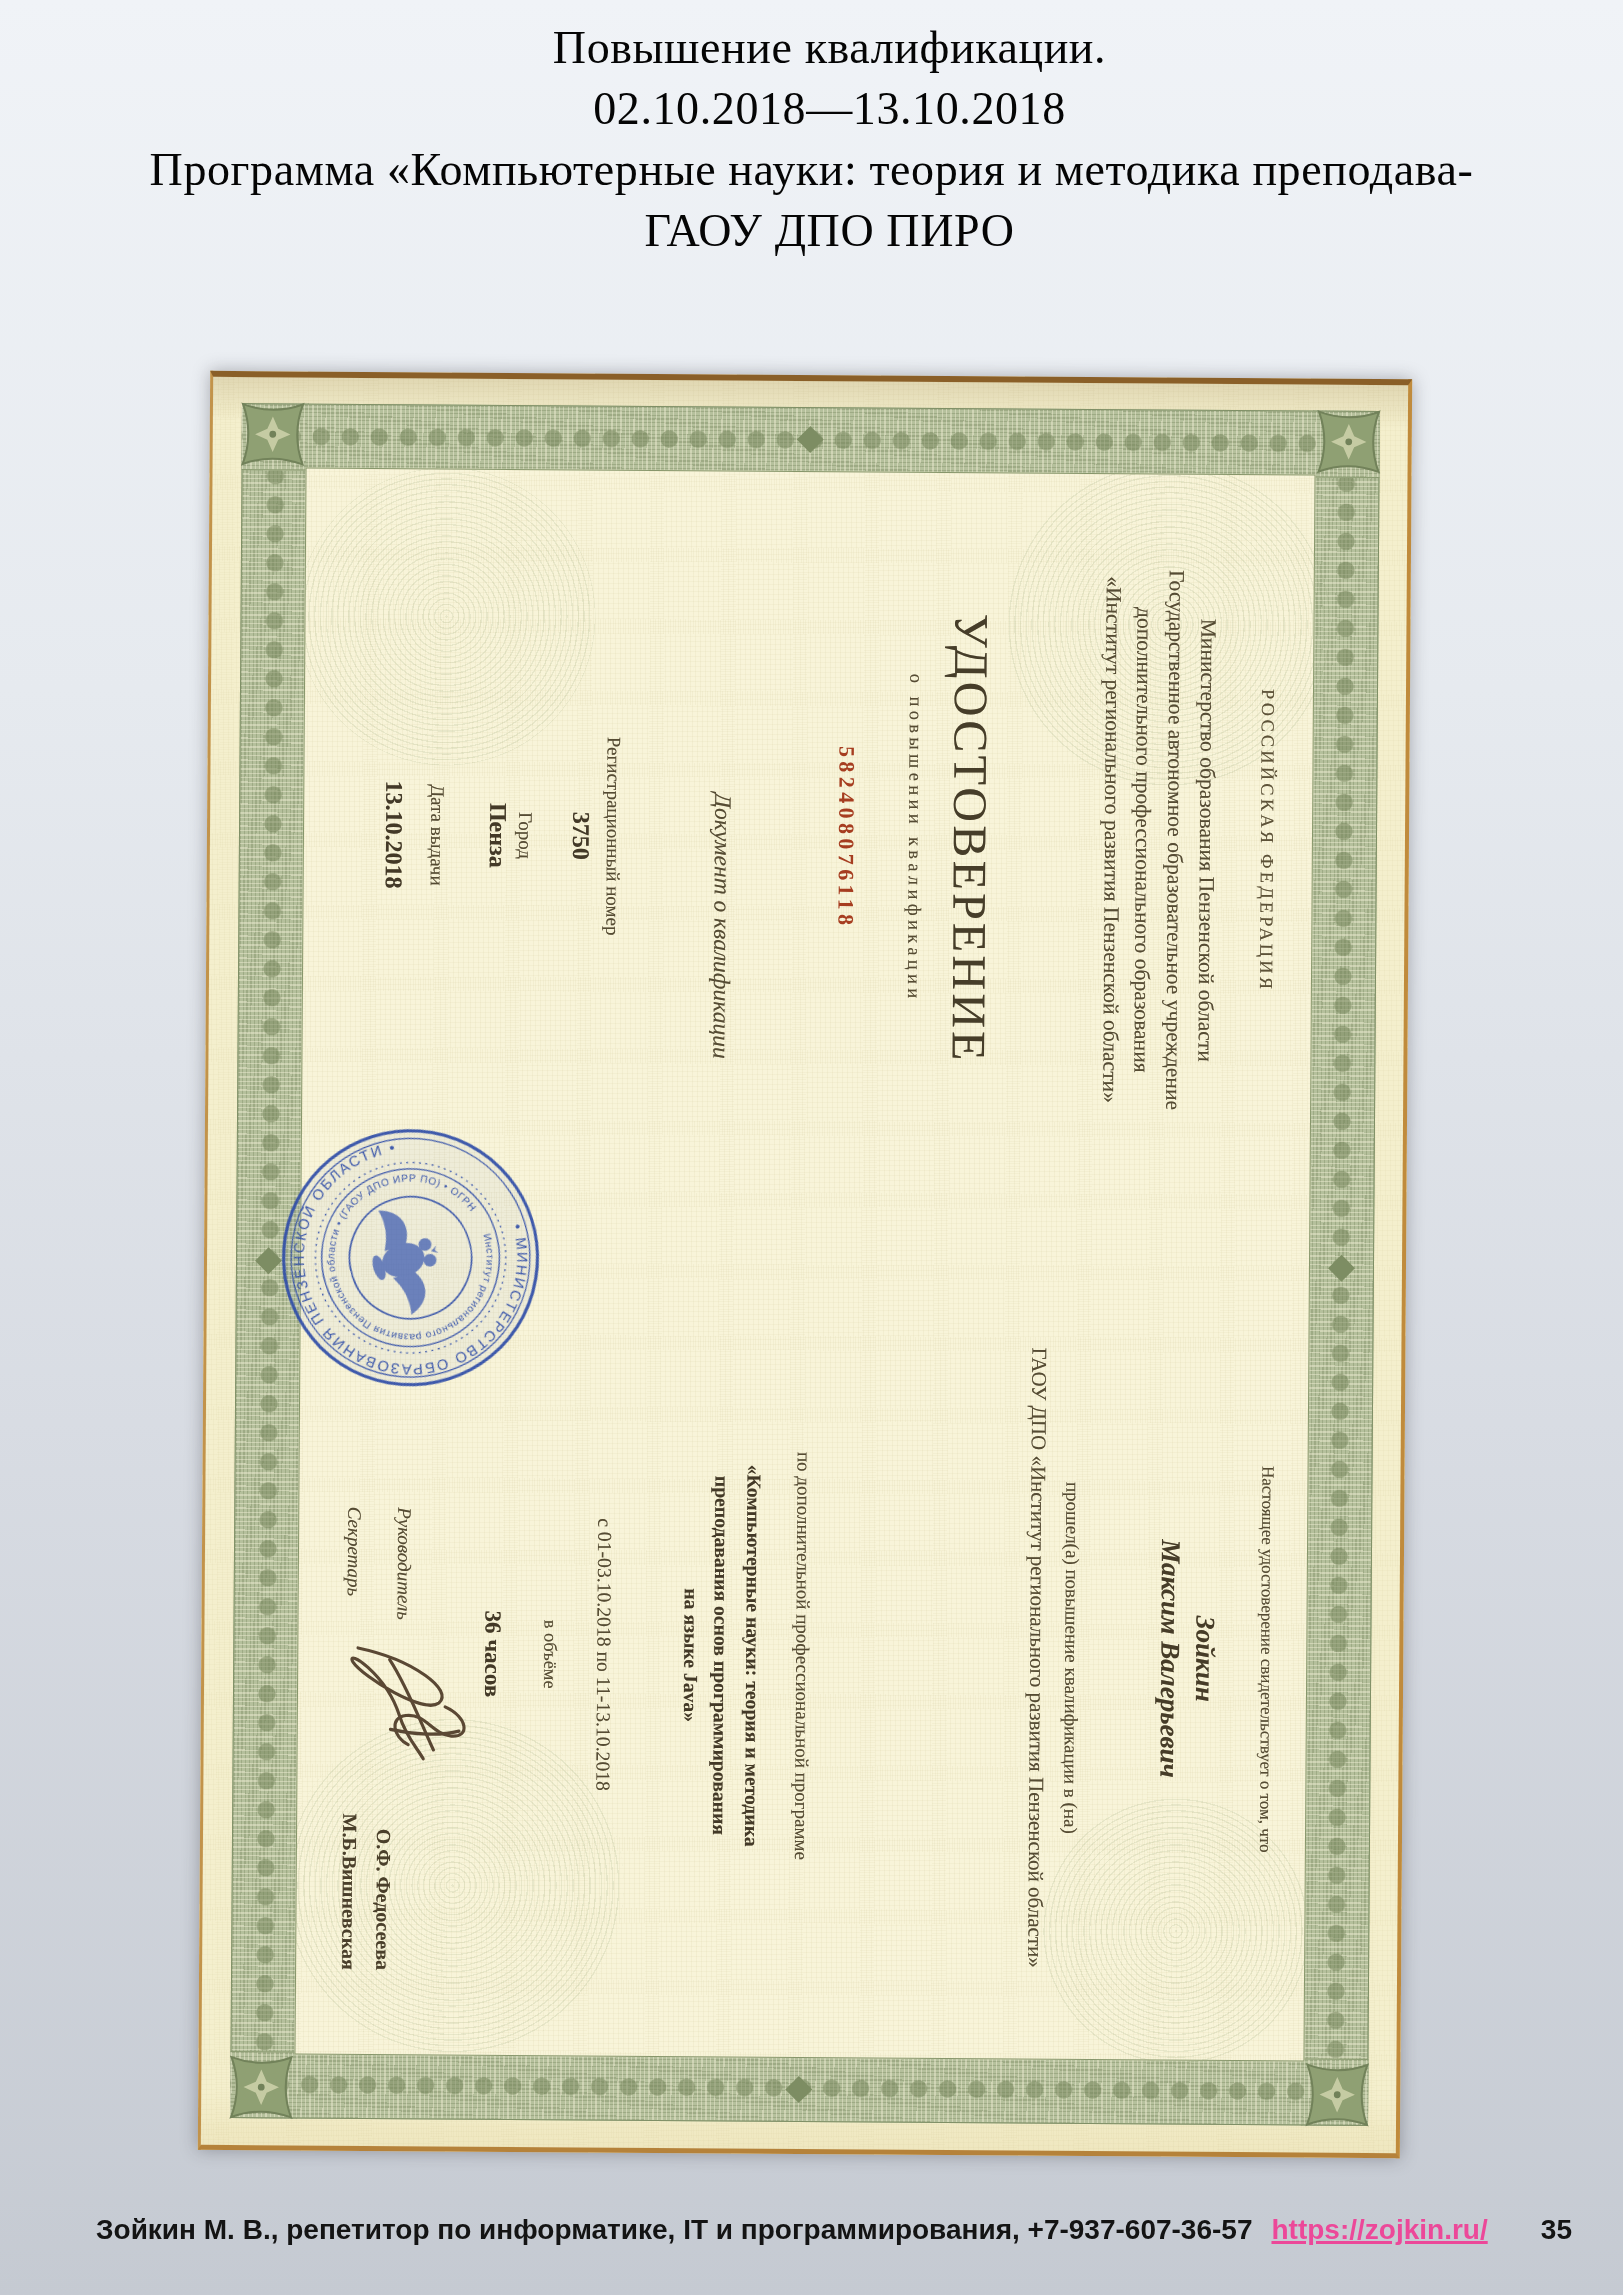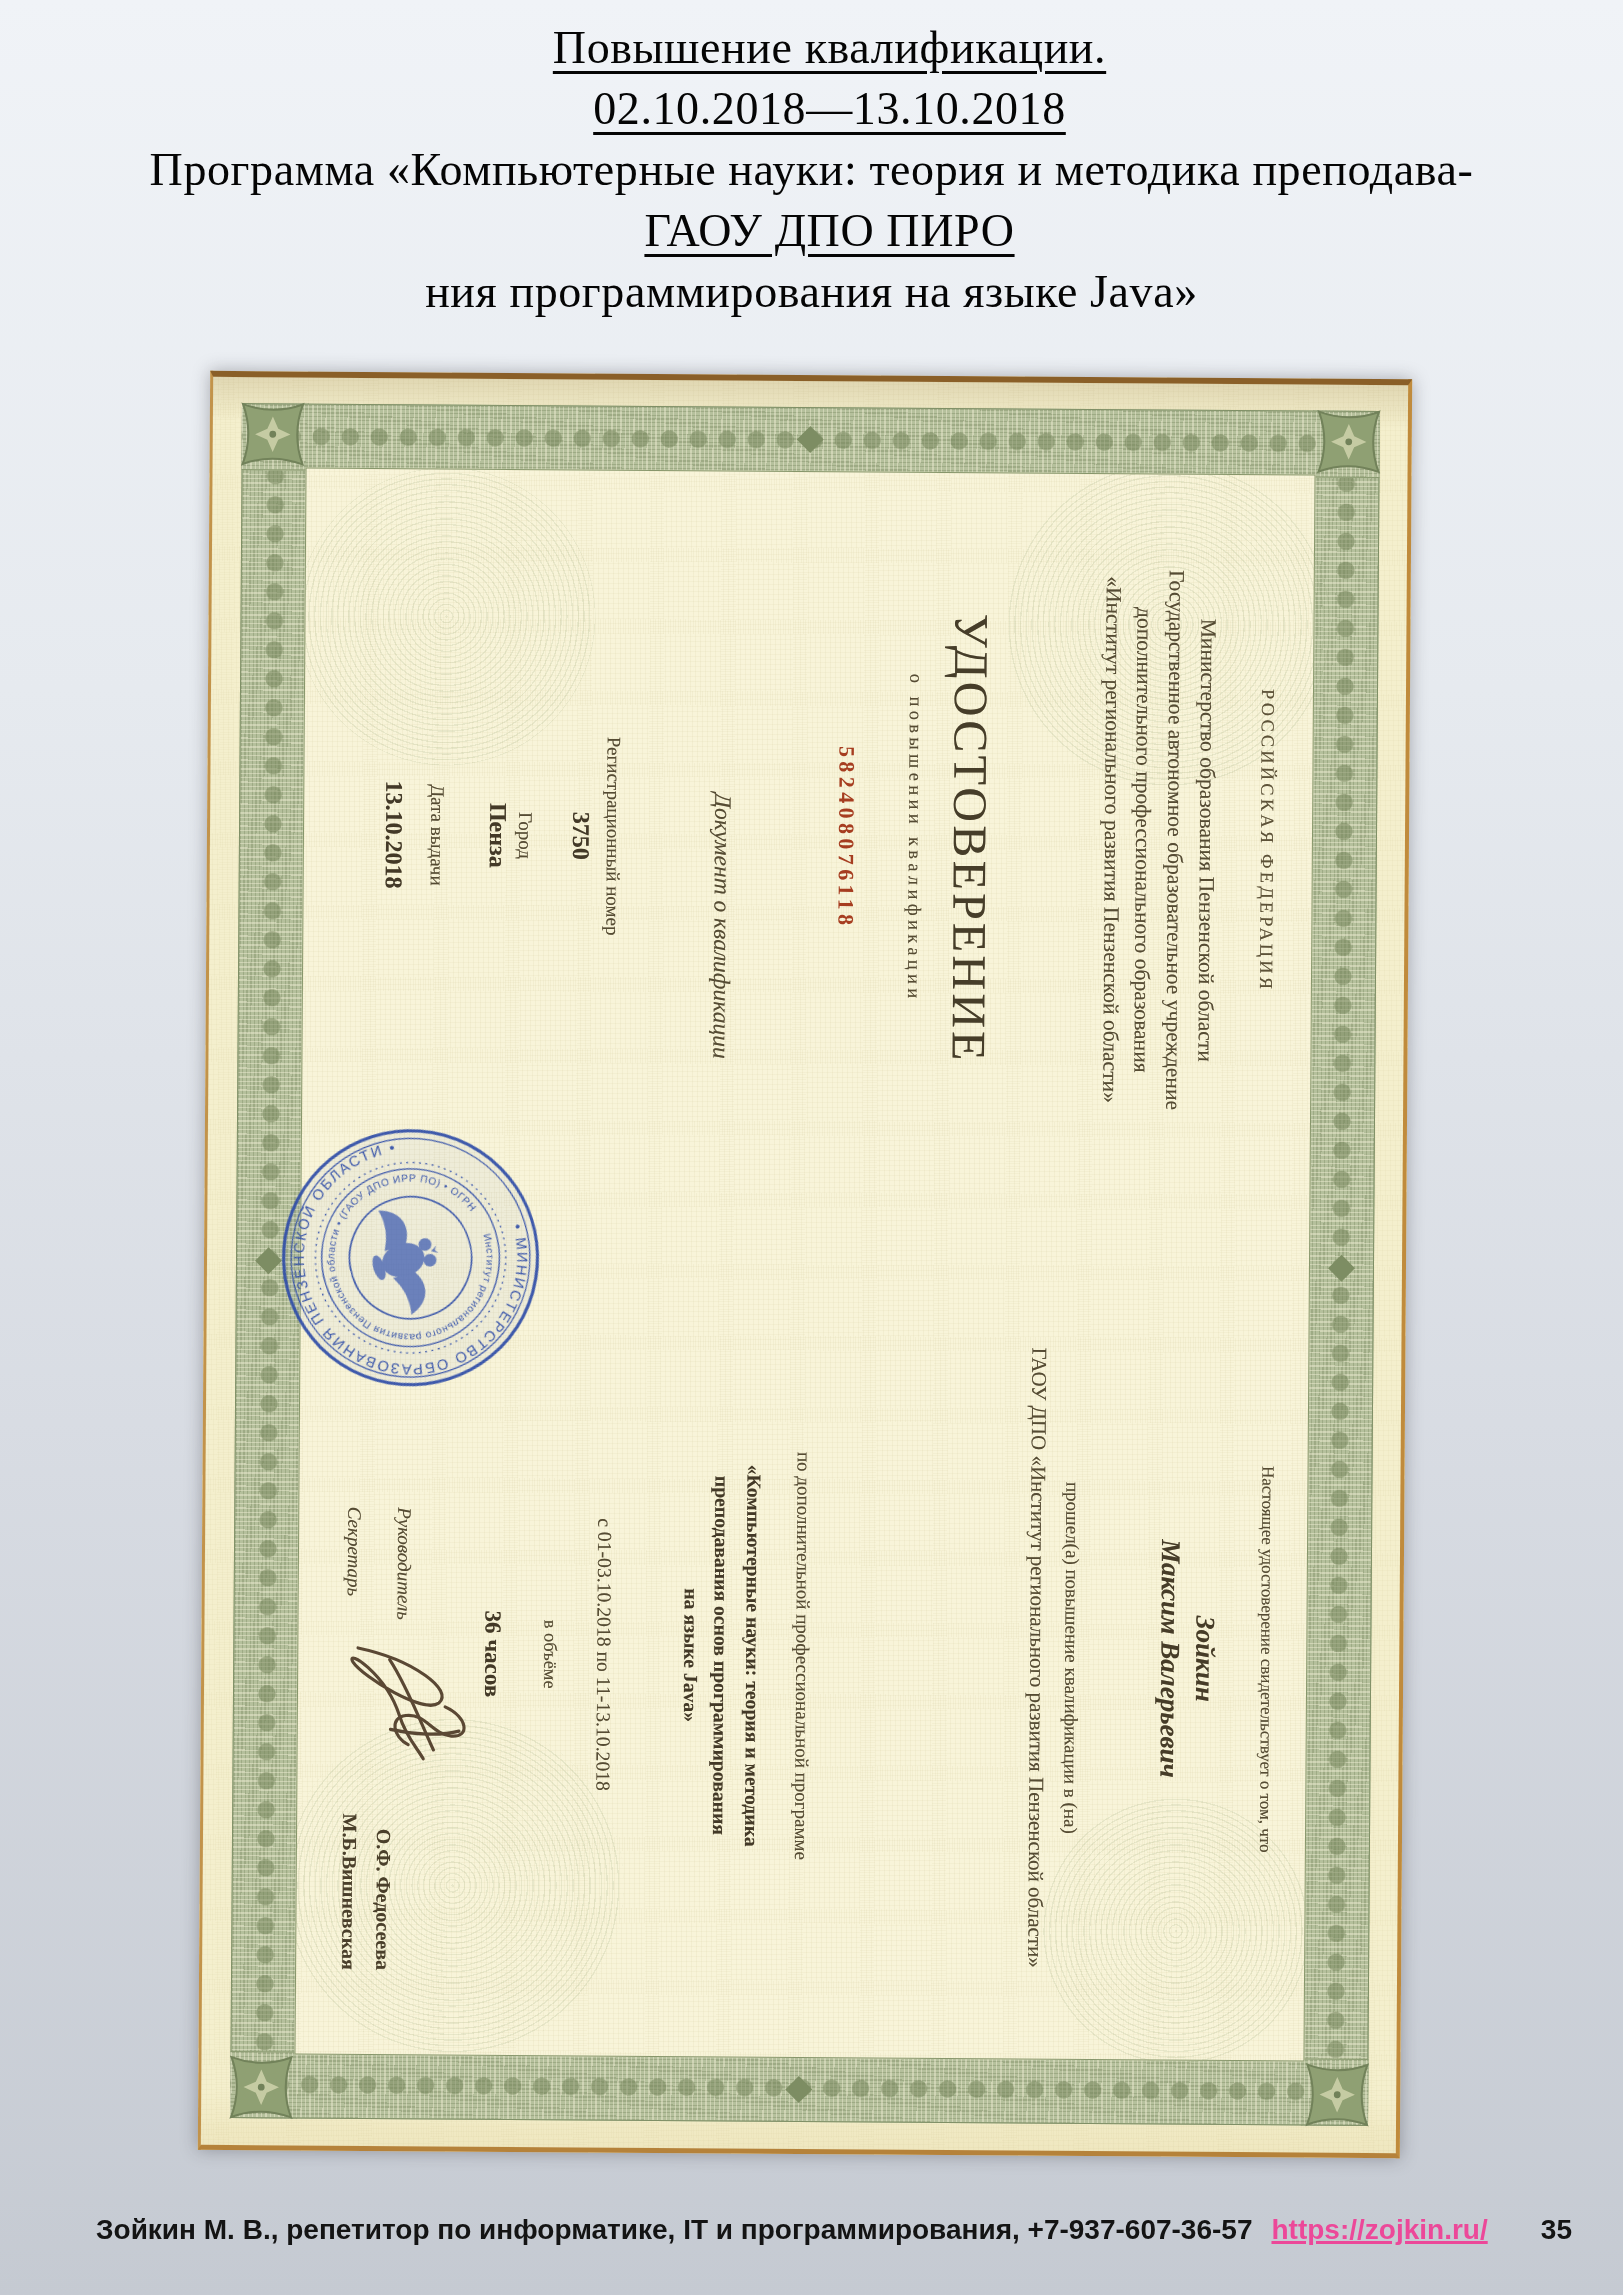--- a/index.html
+++ b/index.html
@@ -4,21 +4,21 @@
 <style>
   html,body{margin:0;padding:0;}
   body{
     width:1623px;height:2295px;position:relative;overflow:hidden;
     background:linear-gradient(180deg,#f0f3f7 0%,#e6eaef 30%,#d8dce3 62%,#c5cad2 100%);
     font-family:"Liberation Serif", serif;
   }
   
   .doc-header{position:absolute;left:0;top:16.5px;width:1623px;text-align:center;color:#050505;}
   .h-line{font-size:46px;line-height:61px;font-weight:400;letter-spacing:0.6px;}
-  .h-line.underlined{text-decoration:underline;text-decoration-thickness:3.2px;text-underline-offset:7.6px;padding-left:36px;}
+  .h-line.underlined{text-decoration-thickness:3.2px;text-underline-offset:7.6px;padding-left:36px;}
   
   .cert-area{position:absolute;left:204px;top:375px;width:1202px;height:1779px;transform:rotate(0.4deg);}
   .cert-landscape{position:absolute;left:0;top:0;width:1779px;height:1202px;
     transform:translateX(1202px) rotate(90deg);transform-origin:0 0;
     box-shadow:0 0 16.5px rgba(40,40,50,.35);}
   .paper{position:absolute;inset:0;background:#f4efcd;
     border-top:4.4px solid #c08b3c;border-right:5.7px solid #b5823a;border-bottom:3.8px solid #c2934a;border-left:6.3px solid #8a5f28;
     box-sizing:border-box;
     background-image:
       linear-gradient(90deg, rgba(120,90,40,.16), rgba(120,90,40,0) 44px),
@@ -106,21 +106,20 @@
   .page-num{margin-left:auto;margin-right:14px;text-align:center;}
 </style>
 </head>
 <body>
 
 <div class="doc-header">
   <div class="h-line underlined">Повышение квалификации.</div>
   <div class="h-line underlined">02.10.2018—13.10.2018</div>
   <div class="h-line">Программа «Компьютерные науки: теория и методика преподава-</div>
   <div class="h-line underlined">ГАОУ ДПО ПИРО</div>
-  <div class="h-line">ния программирования на языке Java»</div>
 </div>
 
 <div class="cert-area">
   <div class="cert-landscape">
     <div class="paper"></div>
 
     <div class="band band-top"></div>
     <div class="band band-bottom"></div>
     <div class="band band-left"></div>
     <div class="band band-right"></div>

